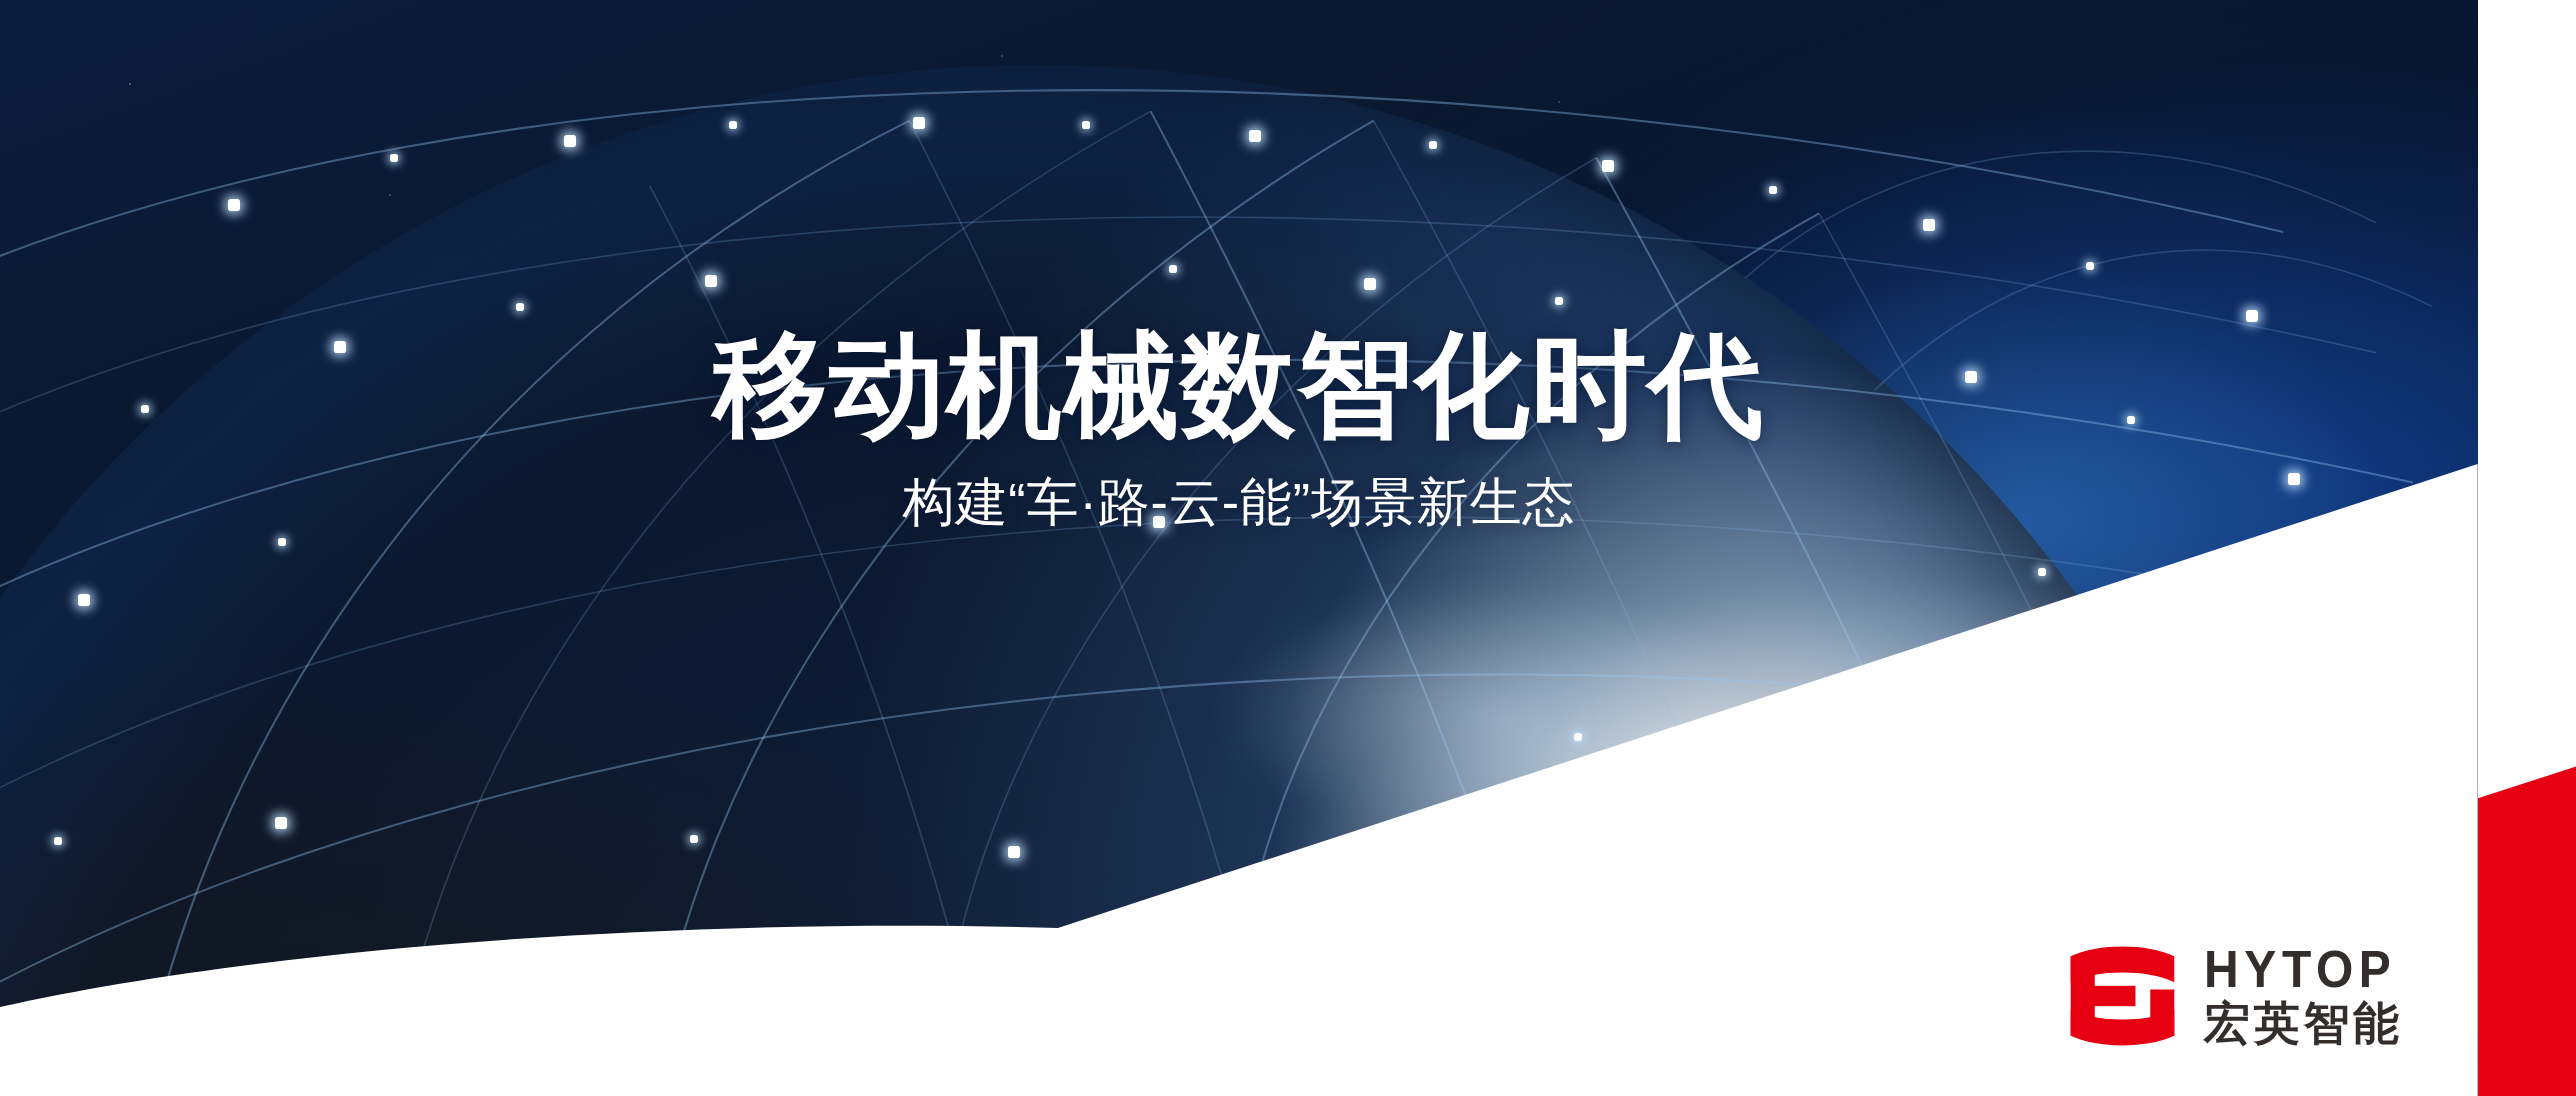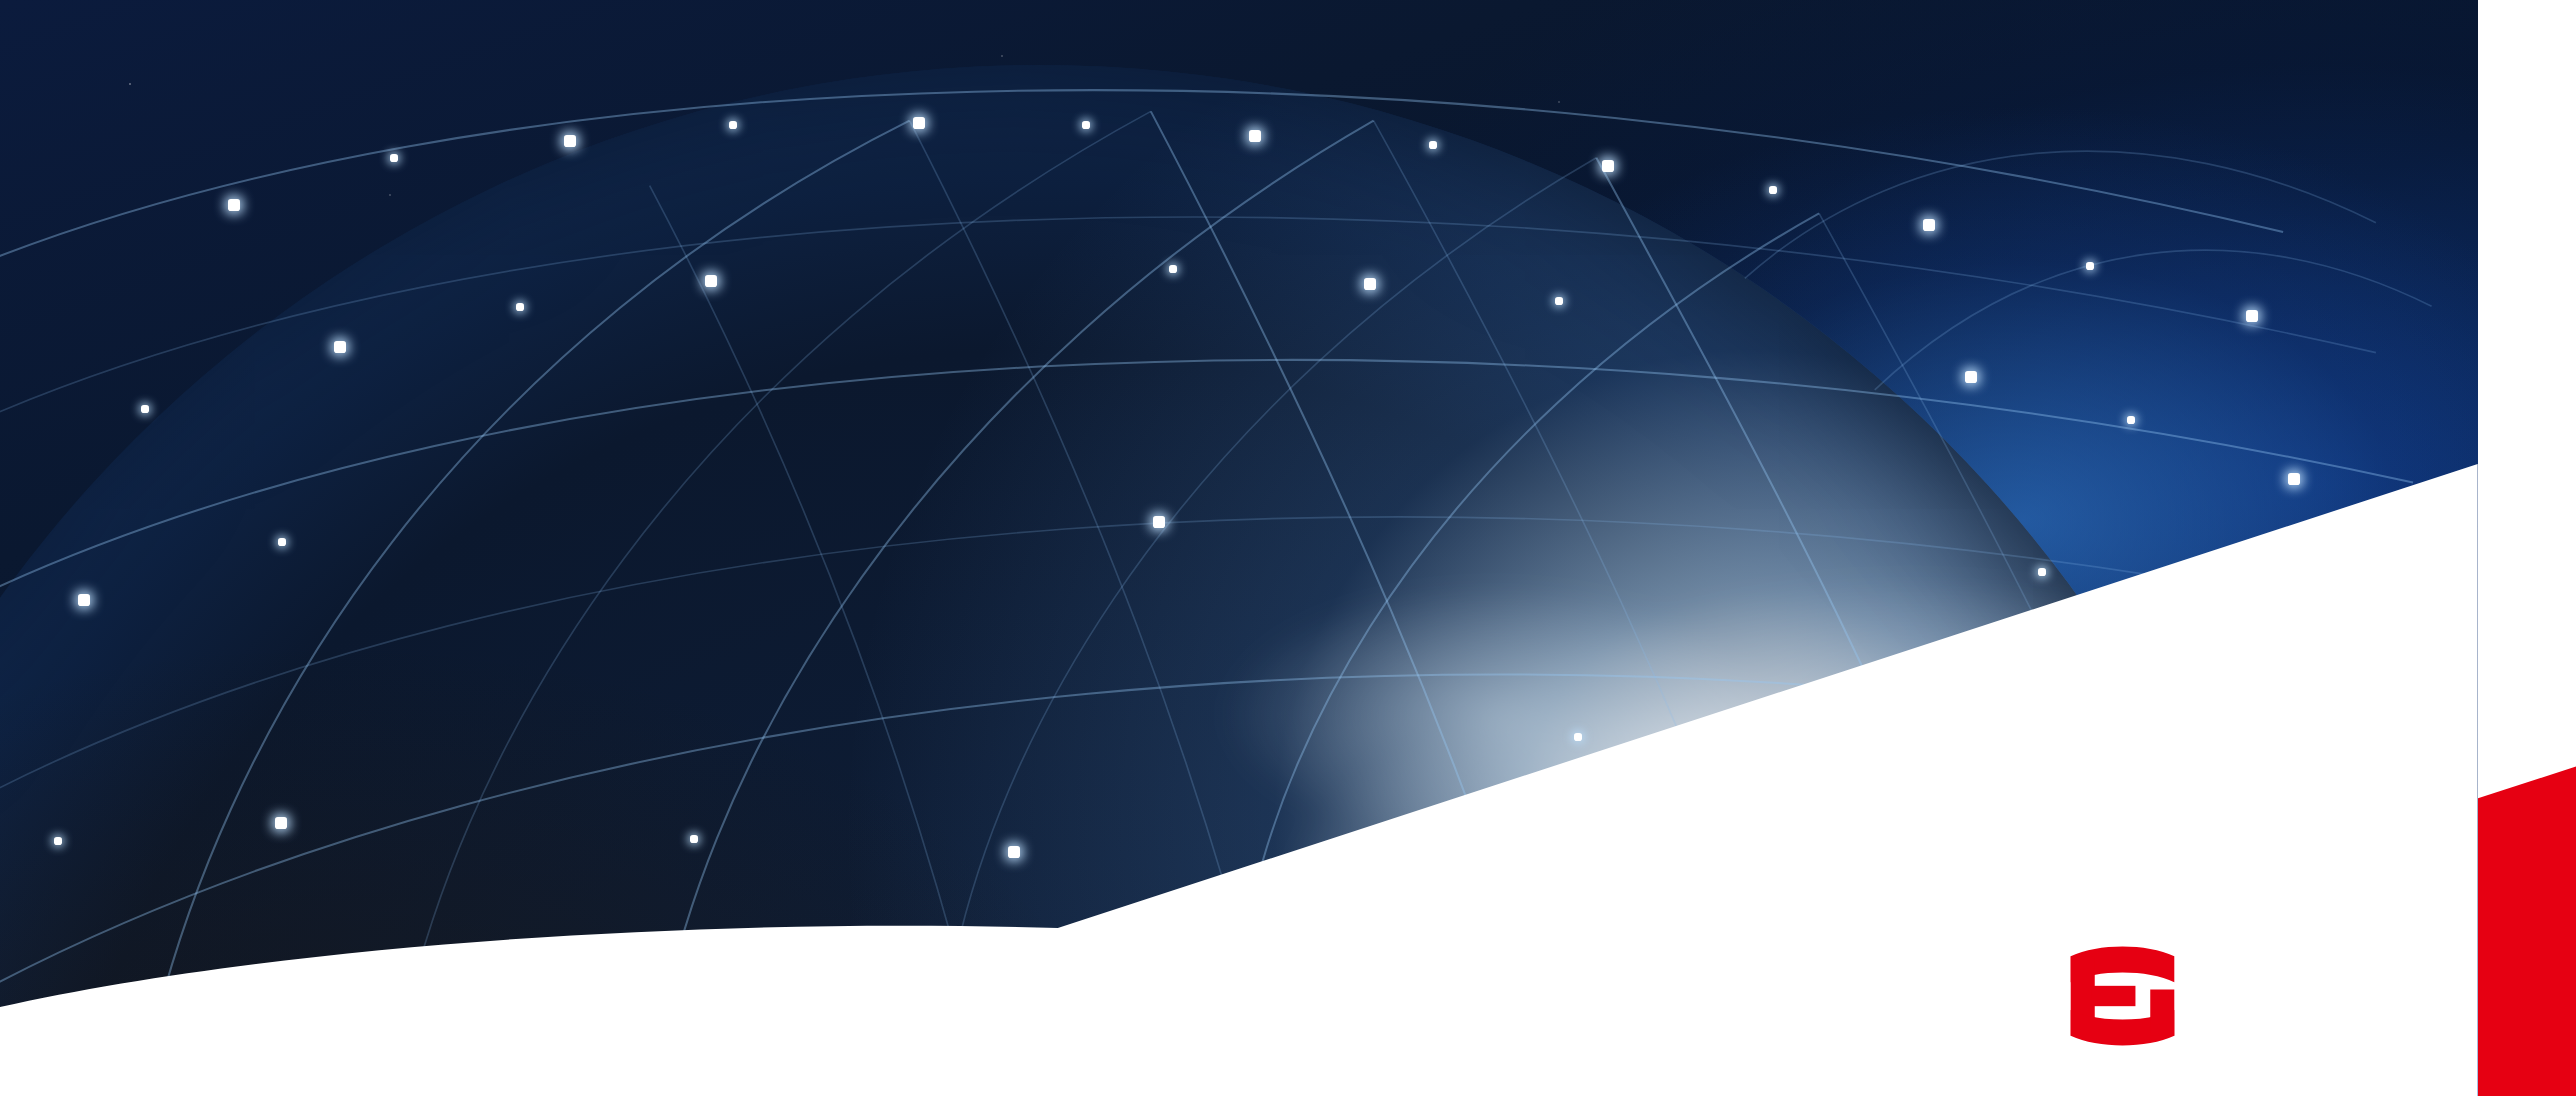--- a/index.html
+++ b/index.html
@@ -324,20 +324,24 @@
       <div class="node" style="position:absolute; left:1899px; top:770px;"></div>
 
       <div class="node sm" style="position:absolute; left:97px;  top:1017px;"></div>
       <div class="node" style="position:absolute; left:364px;  top:1041px;"></div>
       <div class="node sm" style="position:absolute; left:850px;  top:982px;"></div>
       <div class="node sm" style="position:absolute; left:1346px; top:937px;"></div>
     </div>
 
   </div>
 
+  <div id="headline">
+    <span id="title">移动机械数智化时代</span>
+    <span id="subtitle">构建“车·路-云-能”场景新生态</span>
+  </div>
 
   <svg id="sweep" viewBox="0 0 2776 1182" preserveAspectRatio="none">
 
     <path d="M 0 1182 L 0 1085 C 300 1018, 760 988, 1140 1000 L 2670 500 L 2670 1182 Z" fill="#ffffff"></path>
   </svg>
 
   <svg id="red-block" viewBox="0 0 106 1182" preserveAspectRatio="none">
     <polygon points="0,860 106,826 106,1182 0,1182" fill="#E60012"></polygon>
   </svg>
 
@@ -349,16 +353,20 @@
 
       <path d="M 4 12 L 4 98 L 30 98 L 30 12 Z" fill="#E60012"></path>
 
       <path d="M 4 98 C 34 112, 86 112, 116 98 L 116 70 C 88 84, 32 84, 4 70 Z" fill="#E60012"></path>
 
       <path d="M 90 48 L 116 48 L 116 98 L 90 98 Z" fill="#E60012"></path>
 
       <rect x="26" y="44" width="48" height="22" fill="#E60012"></rect>
     </svg>
 
+    <div id="logo-words">
+      <div id="logo-latin">HYTOP</div>
+      <div id="logo-cn">宏英智能</div>
+    </div>
   </div>
 
 </div>
 
 
 </body></html>

